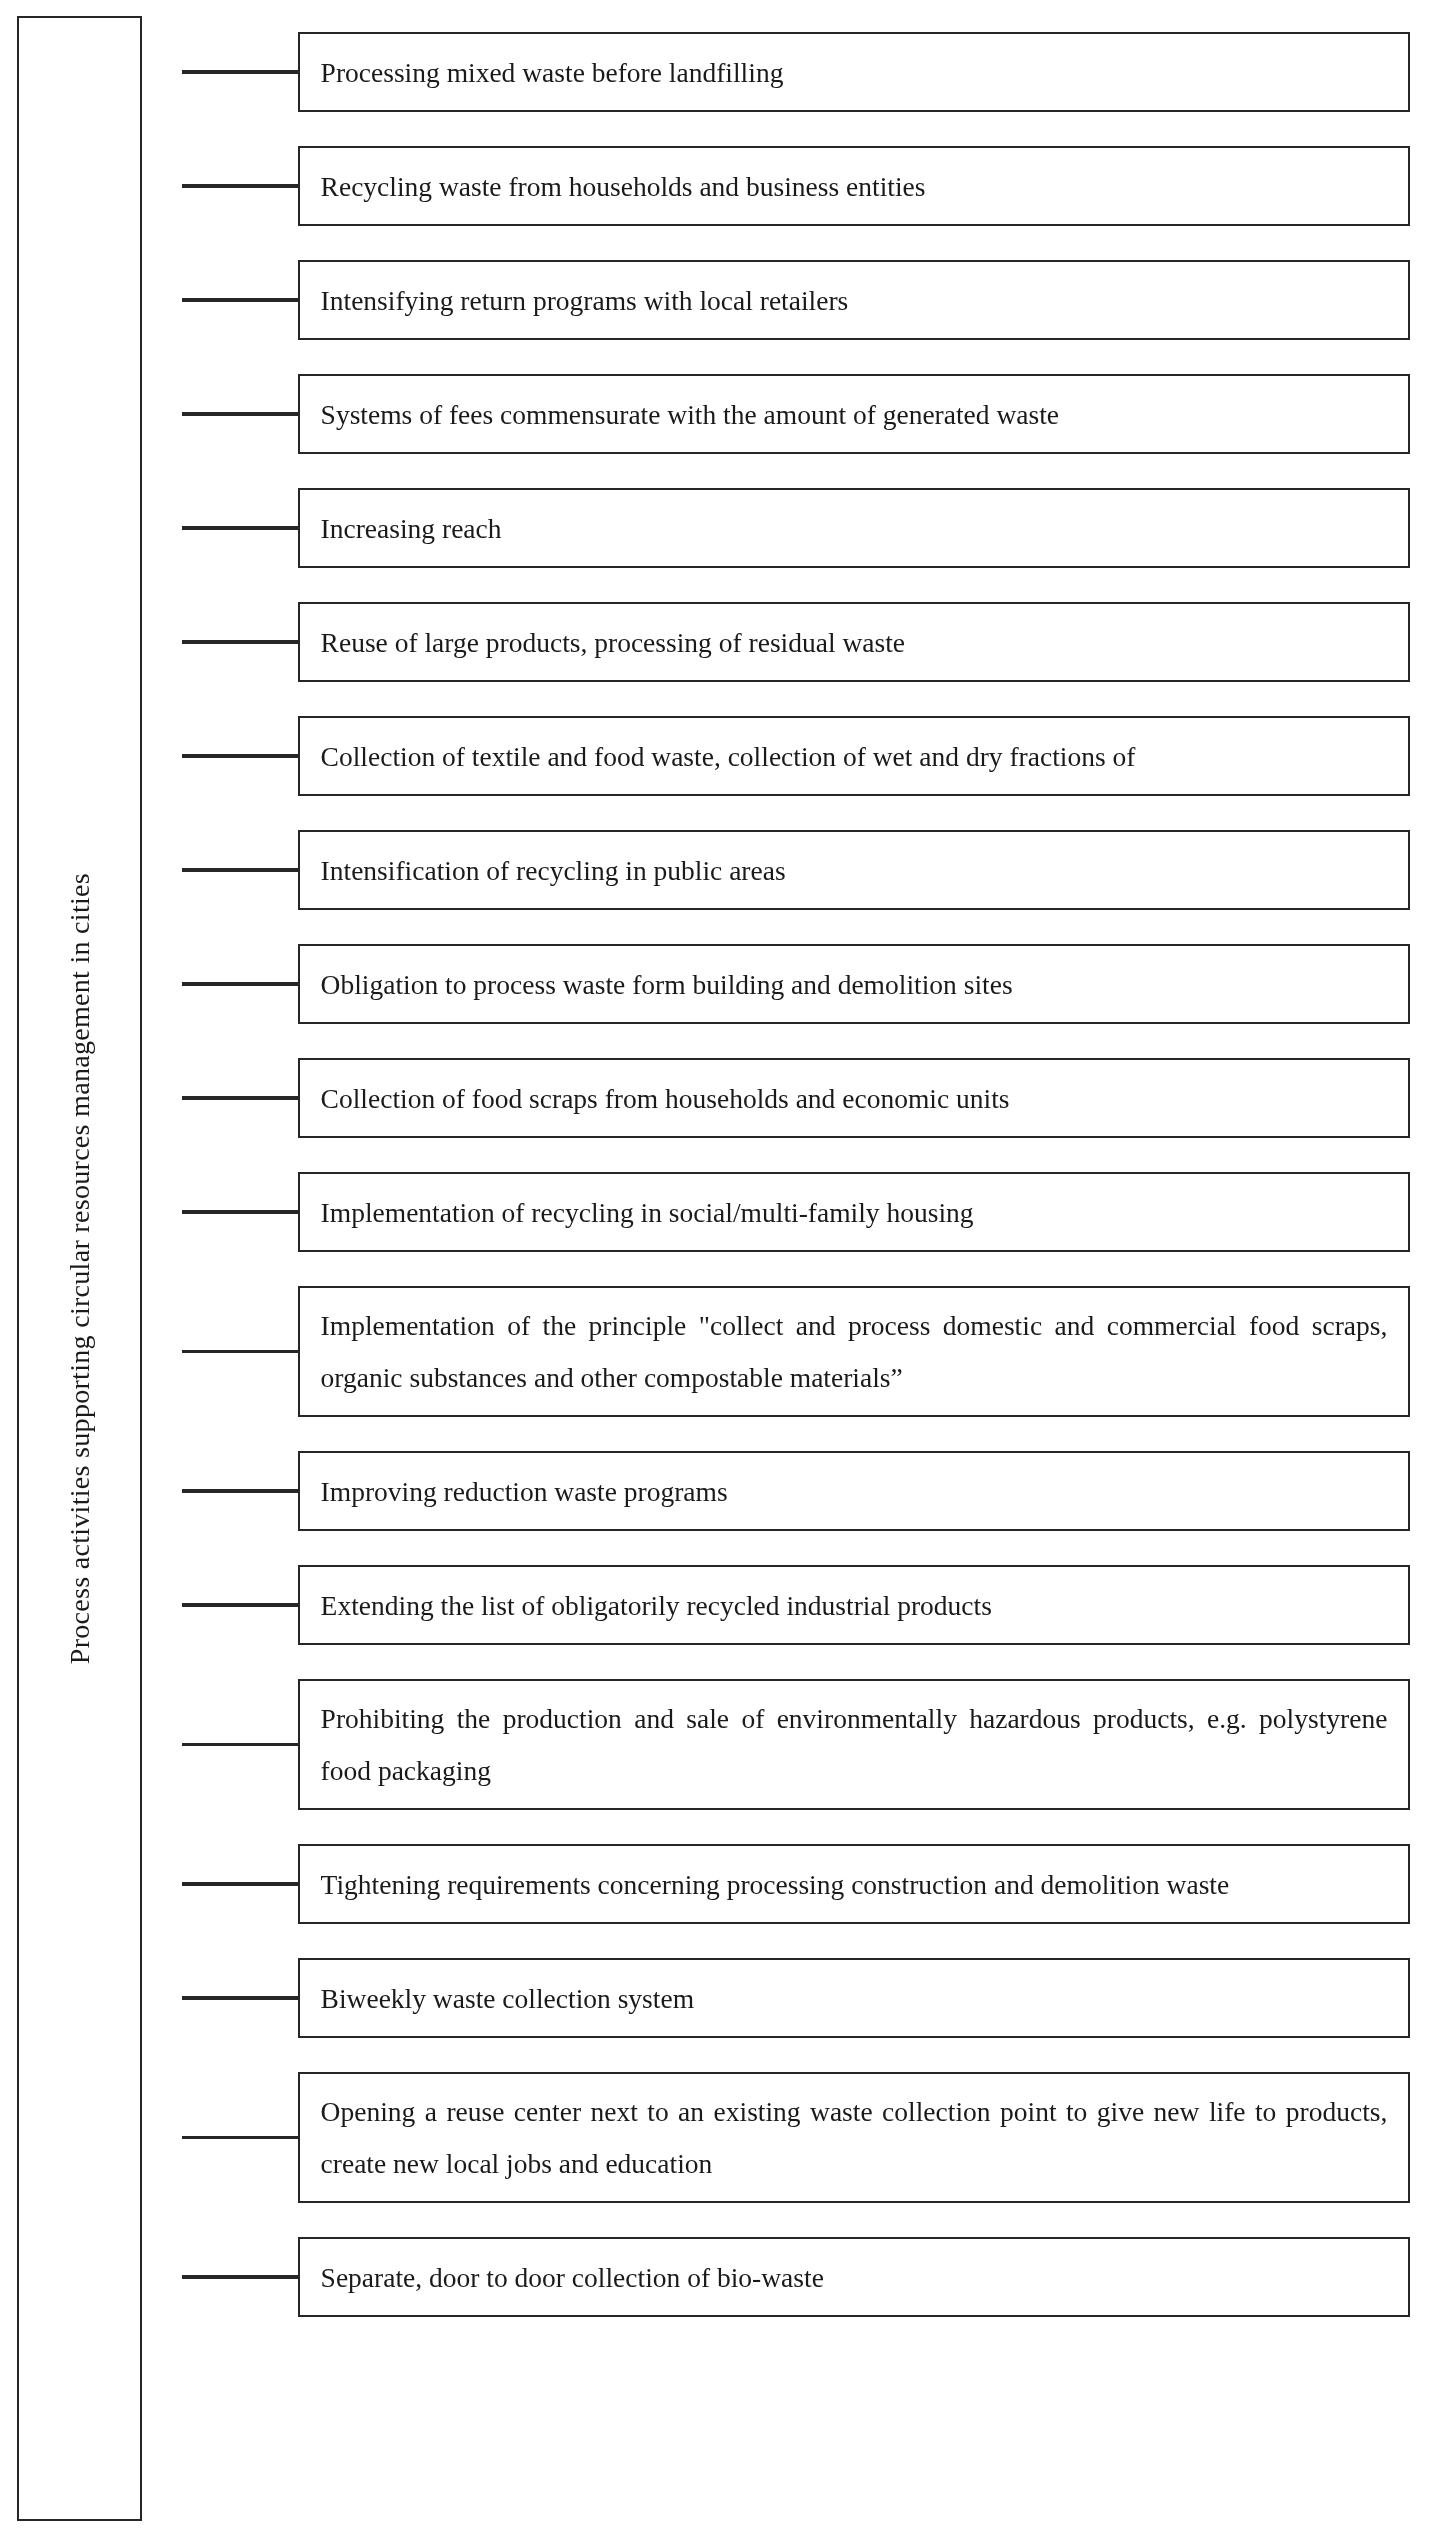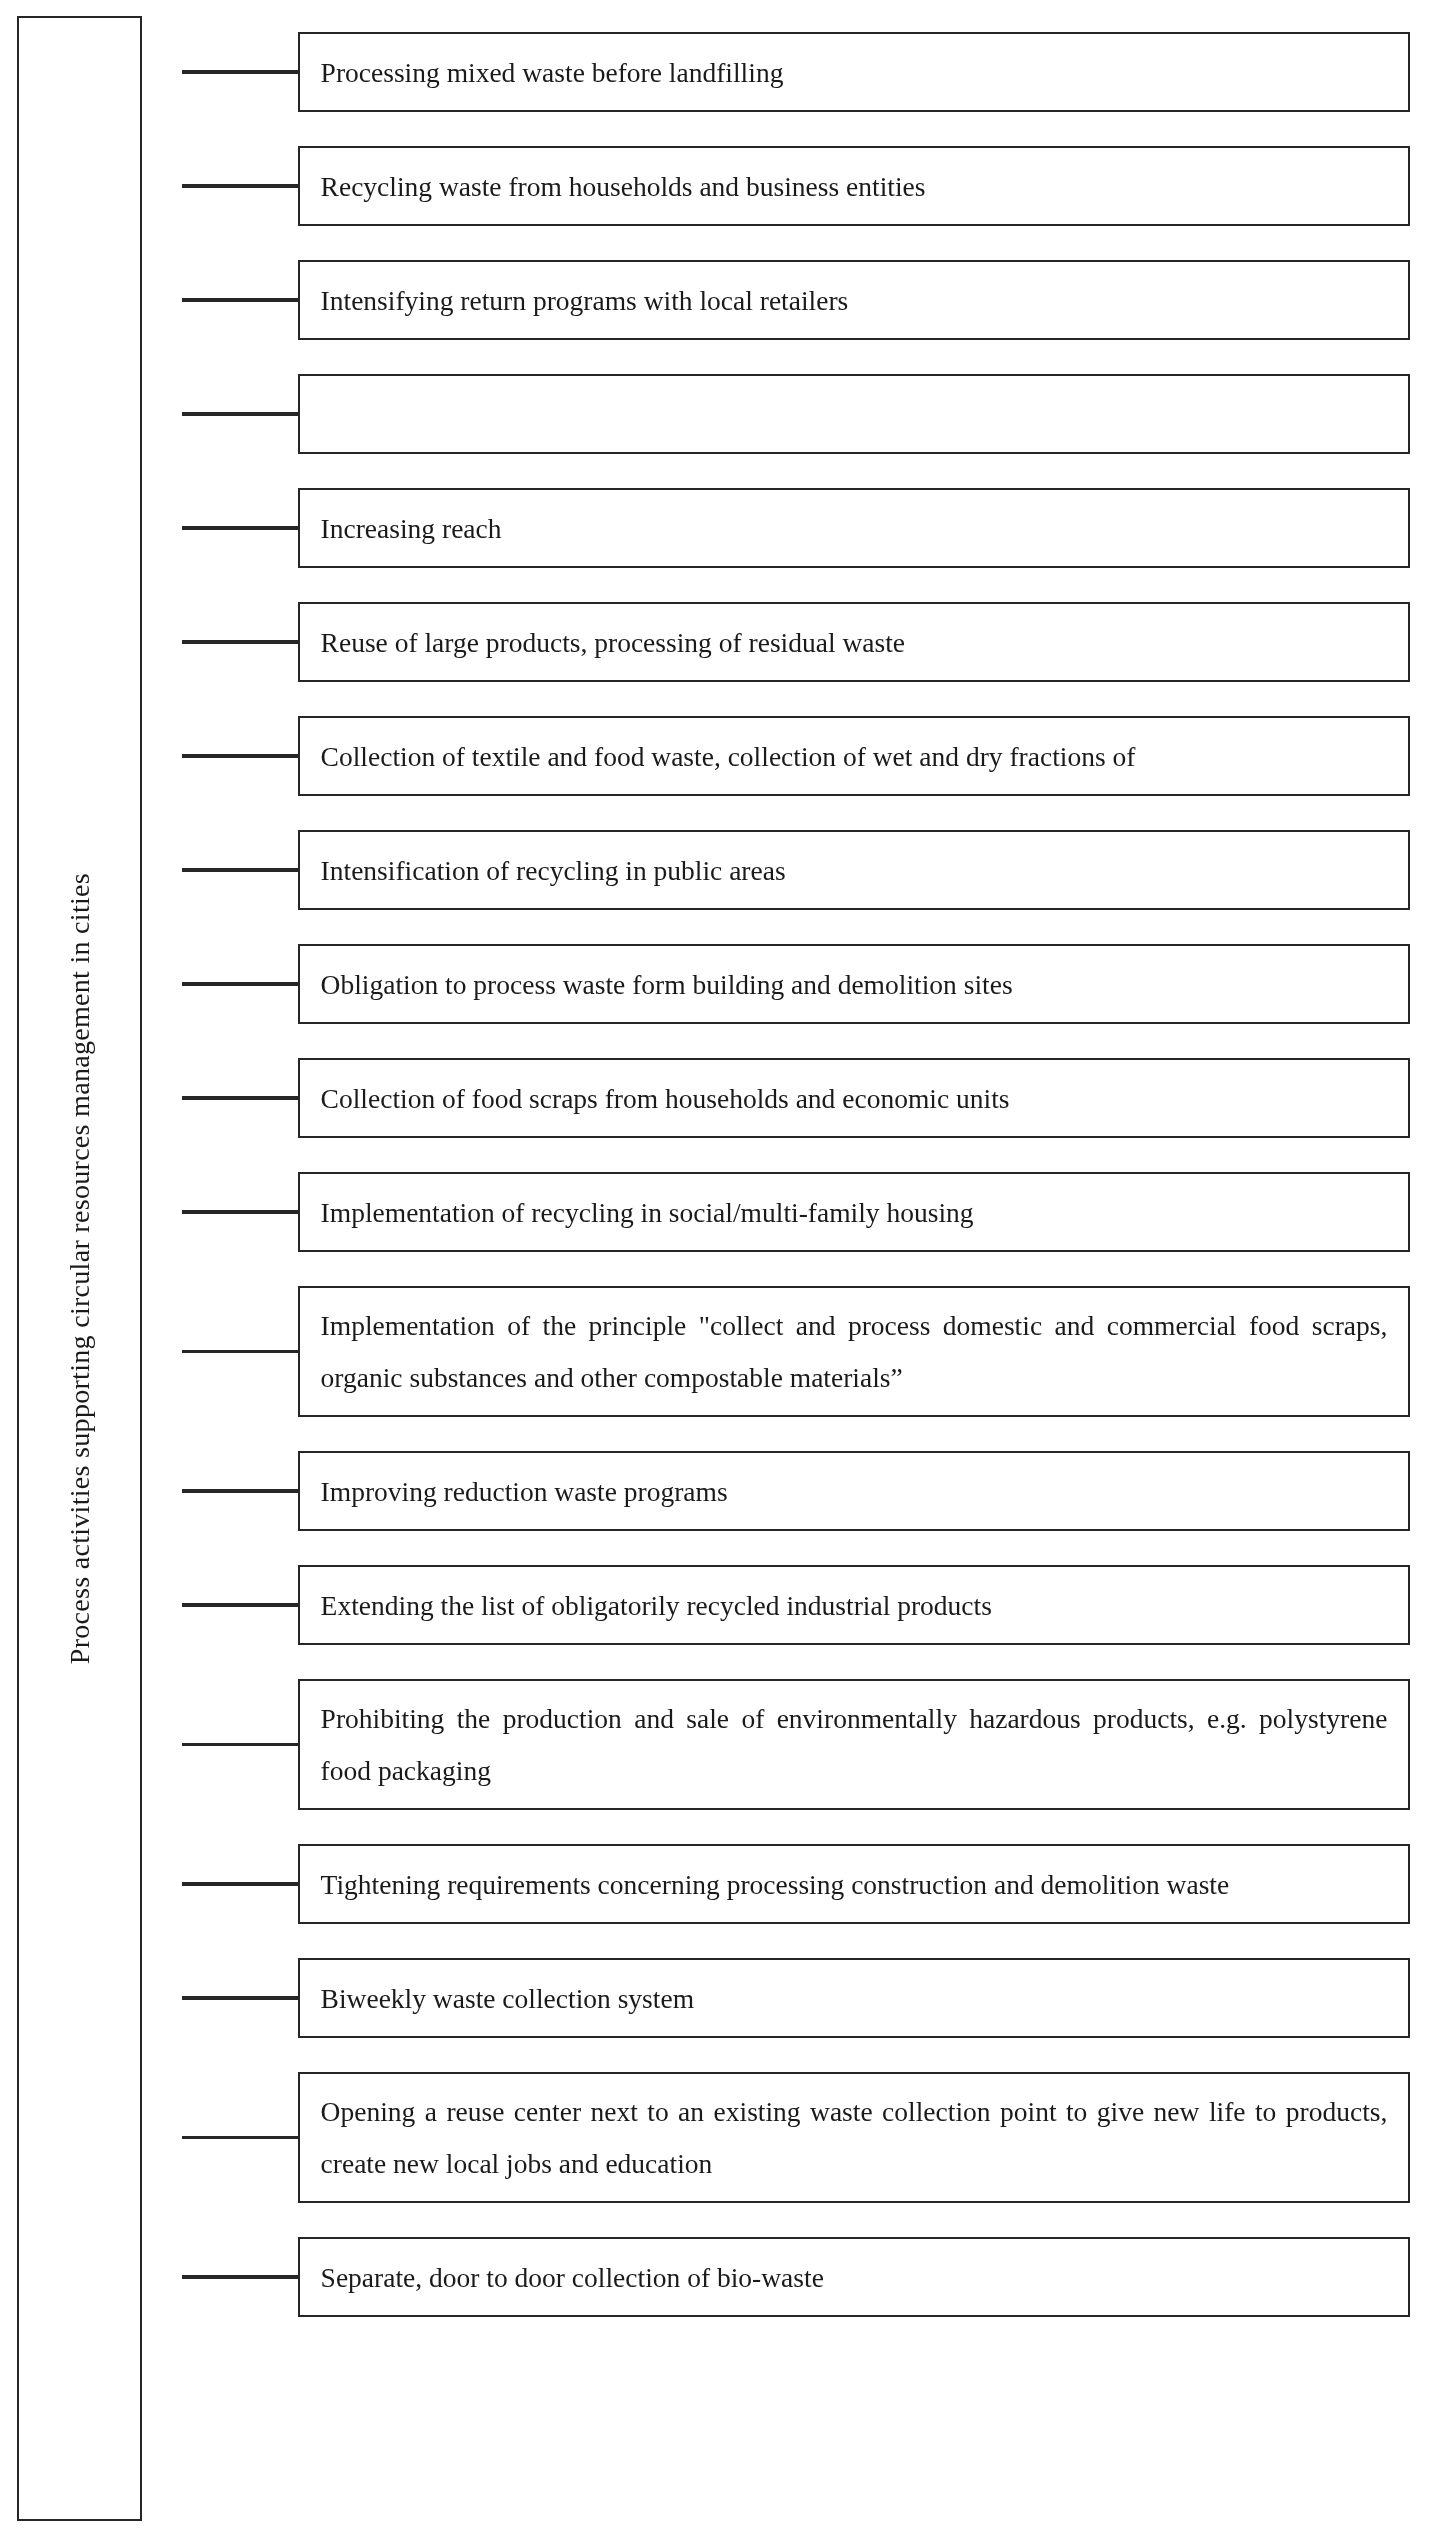--- a/index.html
+++ b/index.html
@@ -99,20 +99,21 @@
     <span class="item-label">Recycling waste from households and business entities</span>
   </div>
 
   <div class="item-box">
     <i class="connector"></i>
     <span class="item-label">Intensifying return programs with local retailers</span>
   </div>
 
   <div class="item-box">
     <i class="connector"></i>
+    <span class="item-label">Systems of fees commensurate with the amount of generated waste</span>
   </div>
 
   <div class="item-box">
     <i class="connector"></i>
     <span class="item-label">Increasing reach</span>
   </div>
 
   <div class="item-box">
     <i class="connector"></i>
     <span class="item-label">Reuse of large products, processing of residual waste</span>

